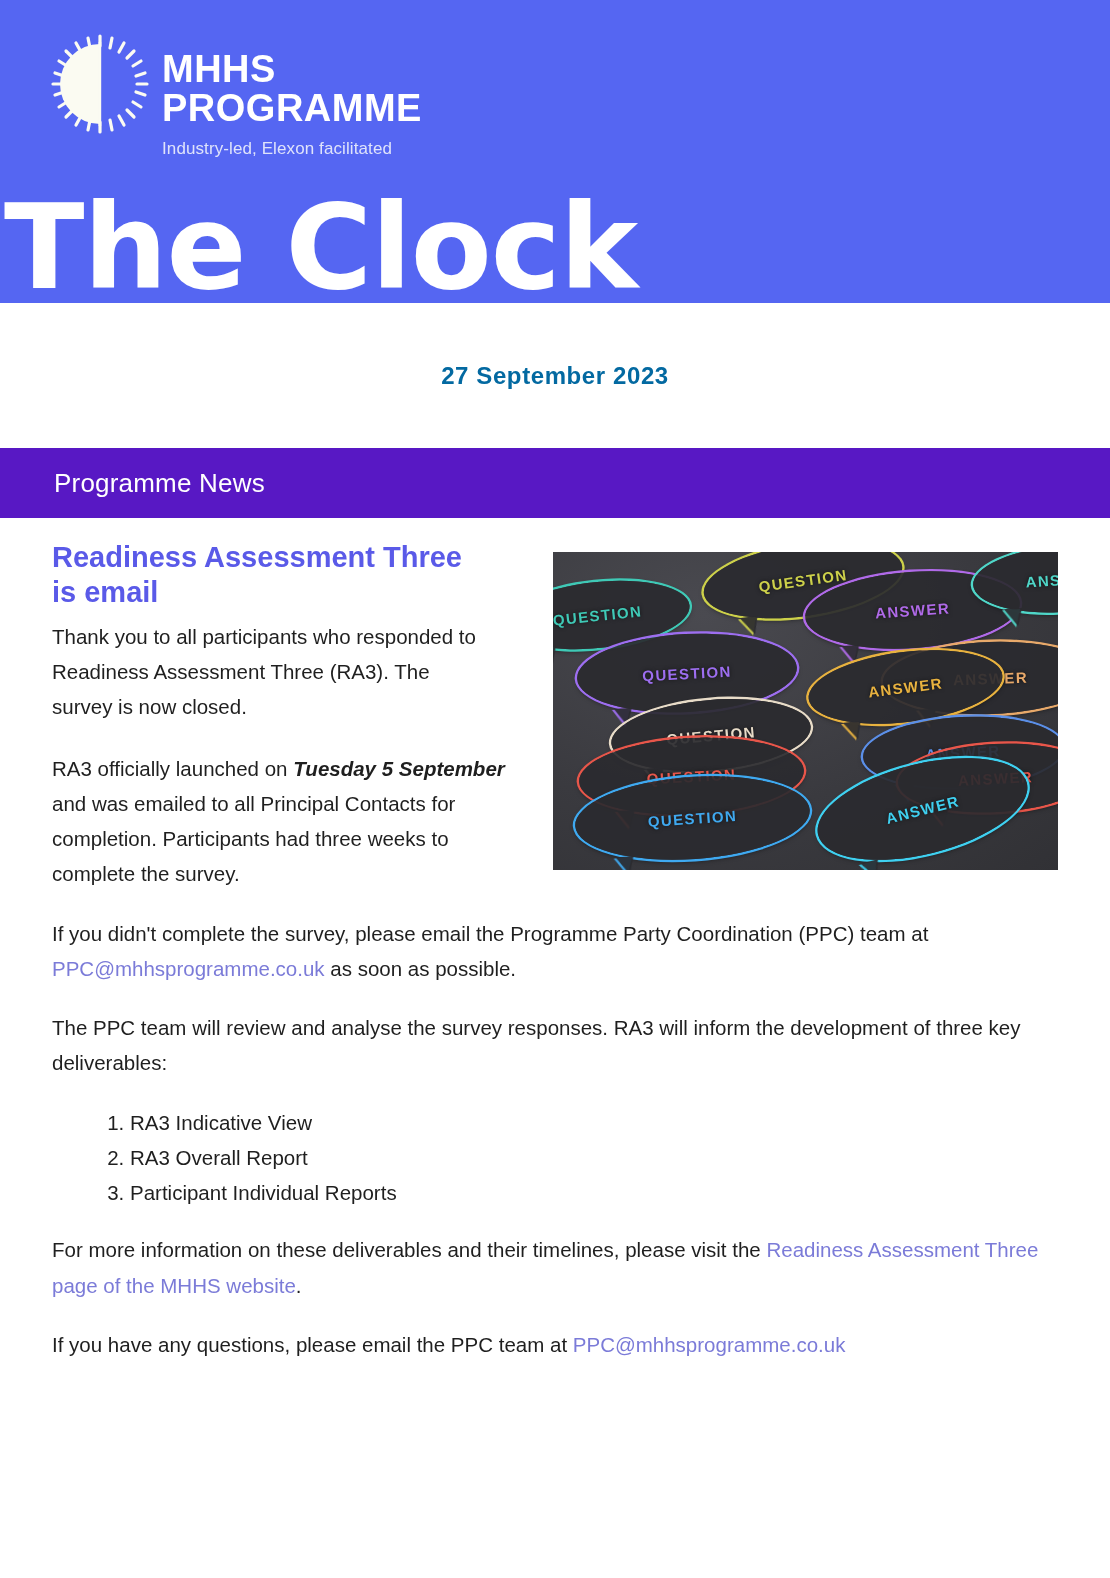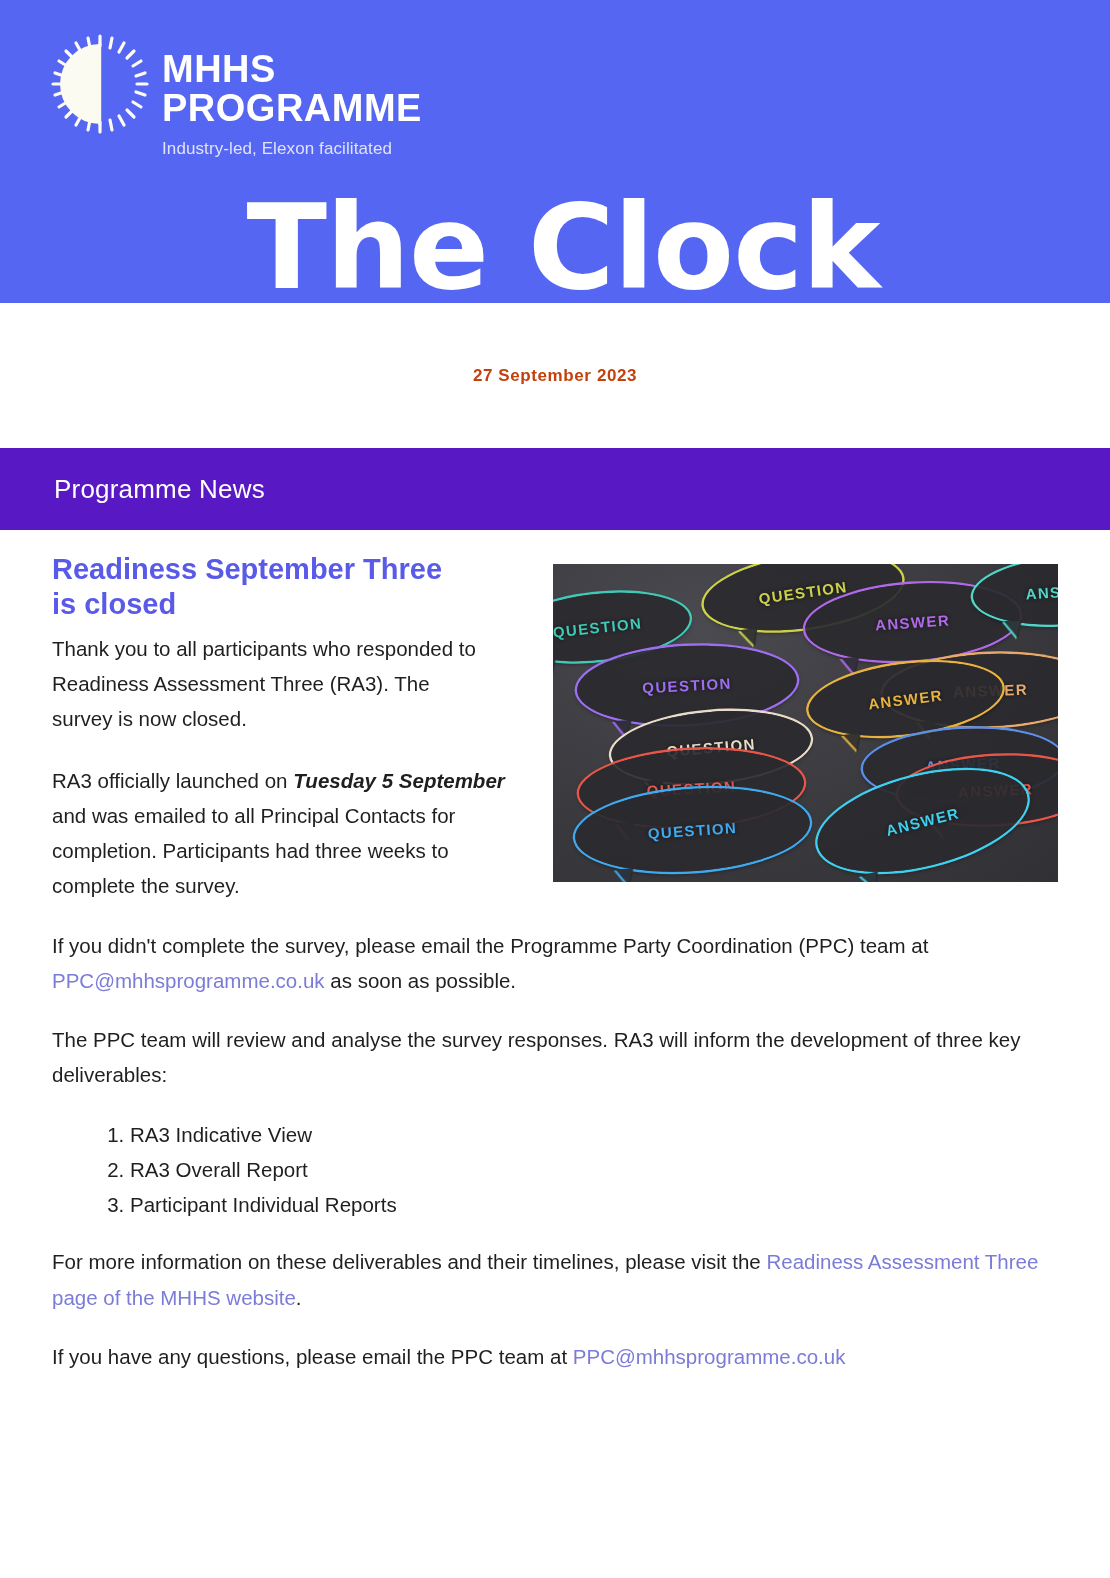--- a/index.html
+++ b/index.html
@@ -50,51 +50,50 @@
   }
   .logo-tagline {
     color: #dfe3fb;
     font-size: 17px;
     font-weight: normal;
     margin-top: 11px;
     letter-spacing: 0.1px;
   }
   .masthead-title {
     position: absolute;
-    left: 16px;
+    left: 4px;
     right: 0;
     top: 188px;
-    text-align: center;
     color: #ffffff;
     font-size: 118px;
     line-height: 1;
     font-weight: bold;
     letter-spacing: -1px;
     font-family: "DejaVu Sans", sans-serif;
   }
 
   
   .date-strip {
     height: 145px;
     background: #ffffff;
     display: flex;
     align-items: center;
     justify-content: center;
   }
   .date-text {
-    font-size: 17px;
-    font-weight: bold;
-    color: #c2410c;
+    font-size: 24px;
+    font-weight: bold;
+    color: #0369a1;
     letter-spacing: 0.6px;
   }
 
   
   .section-banner {
     background: #5818c4;
-    height: 82px;
+    height: 70px;
     display: flex;
     align-items: center;
     padding-left: 54px;
   }
   .section-banner-label {
     color: #ffffff;
     font-size: 26px;
     font-weight: normal;
     letter-spacing: 0.2px;
   }
@@ -260,21 +259,21 @@
           <div class="bubble" style="--bc: #e8b23f; left: 255px; top: 100px; width: 195px; height: 70px; transform: rotate(-7deg); z-index: 16;">ANSWER</div>
           <div class="bubble" style="--bc: #e8dcc8; left: 58px; top: 148px; width: 200px; height: 70px; transform: rotate(-5deg); z-index: 17;">QUESTION</div>
           <div class="bubble" style="--bc: #5b8fe8; left: 310px; top: 165px; width: 200px; height: 70px; transform: rotate(-3deg); z-index: 18;">ANSWER</div>
           <div class="bubble" style="--bc: #e8564a; left: 26px; top: 186px; width: 225px; height: 76px; transform: rotate(-3deg); z-index: 19;">QUESTION</div>
           <div class="bubble" style="--bc: #e8564a; left: 345px; top: 192px; width: 195px; height: 68px; transform: rotate(-3deg); z-index: 20;">ANSWER</div>
           <div class="bubble" style="--bc: #3fa9f0; left: 22px; top: 225px; width: 235px; height: 82px; transform: rotate(-4deg); z-index: 21;">QUESTION</div>
           <div class="bubble" style="--bc: #3fd0f0; left: 262px; top: 212px; width: 215px; height: 90px; transform: rotate(-14deg); z-index: 22;">ANSWER</div>
         </div>
     </figure>
 
-    <h2 class="article-title">Readiness September Three is closed</h2>
+    <h2 class="article-title">Readiness Assessment Three is email</h2>
 
     <p class="para narrow">Thank you to all participants who responded to Readiness Assessment Three (RA3). The survey is now closed.</p>
 
     <p class="para wrapped">
       <span>RA3 officially launched on </span><b>Tuesday 5 September</b><span> and was emailed to all Principal Contacts for completion. Participants had three weeks to complete the survey.</span>
     </p>
 
     <p class="para">
       <span>If you didn't complete the survey, please email the Programme Party Coordination (PPC) team at </span><a class="link" href="#">PPC@mhhsprogramme.co.uk</a><span> as soon as possible.</span>
     </p>

